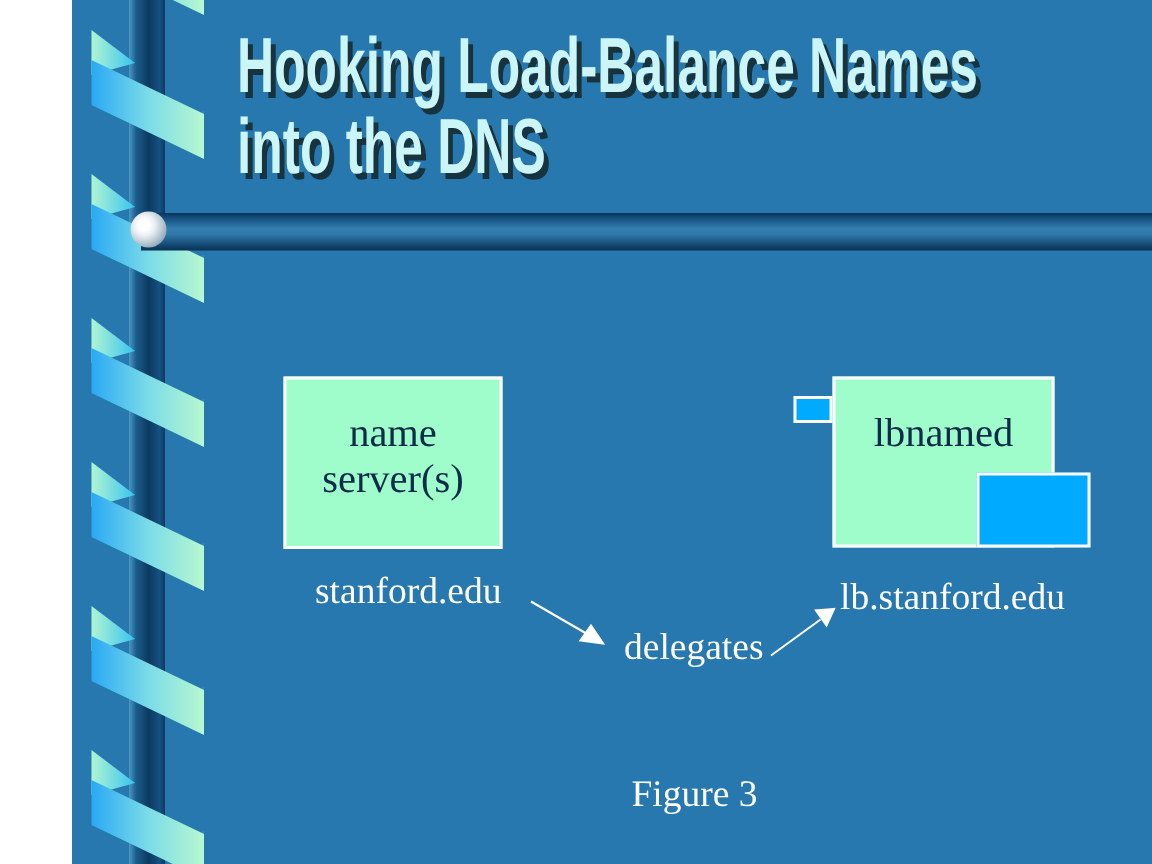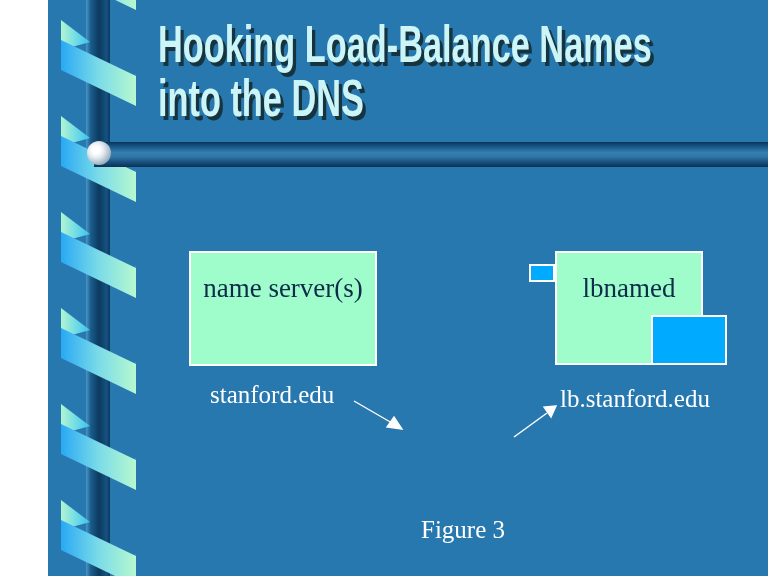--- a/index.html
+++ b/index.html
@@ -30,21 +30,21 @@
   }
   .title-line.l1{top:18px;}
   .title-line.l2{top:72px;}
   
   .diagram{position:absolute;left:0;top:0;width:768px;height:576px;z-index:5;}
   .gbox{
     position:absolute;box-sizing:border-box;background:var(--mint,#9FFCCB);
     border:2px solid #fff;color:var(--boxText,#0E2B4A);
     font-size:27px;text-align:center;padding-top:20px;
   }
-  .gbox.left{left:141px;top:251px;width:188px;height:115px;}
+  .gbox.left{left:141px;top:251px;width:146px;height:115px;}
   .gbox.right{left:507px;top:251px;width:148px;height:114px;}
   .brect{
     position:absolute;box-sizing:border-box;background:var(--azure,#00AAFF);border:2px solid #fff;
   }
   .brect.tab{left:481px;top:264px;width:26px;height:18px;}
   .brect.inner{left:603px;top:315px;width:76px;height:50px;}
   .caption{
     position:absolute;color:var(--caption,#FFFFFF);font-size:25px;white-space:nowrap;
   }
   .cap-stanford{left:162px;top:381px;}
@@ -123,20 +123,21 @@
     <div class="gbox right">
       <span>lbnamed</span>
     </div>
 
     <div class="brect inner"></div>
 
     <div class="caption cap-stanford">stanford.edu</div>
 
     <div class="caption cap-lb">lb.stanford.edu</div>
 
+    <div class="caption cap-delegates">delegates</div>
 
     <div class="caption cap-figure">Figure 3</div>
 
     <svg class="arrows" width="768" height="576" viewBox="0 0 768 576">
       <g stroke="#ffffff" stroke-width="1.4" fill="#ffffff">
         <line x1="306" y1="401" x2="344" y2="423"></line>
         <polygon points="354,429 339,427 346,417"></polygon>
         <line x1="466" y1="437" x2="499" y2="413"></line>
         <polygon points="508,406 496,407 503,417"></polygon>
       </g>

